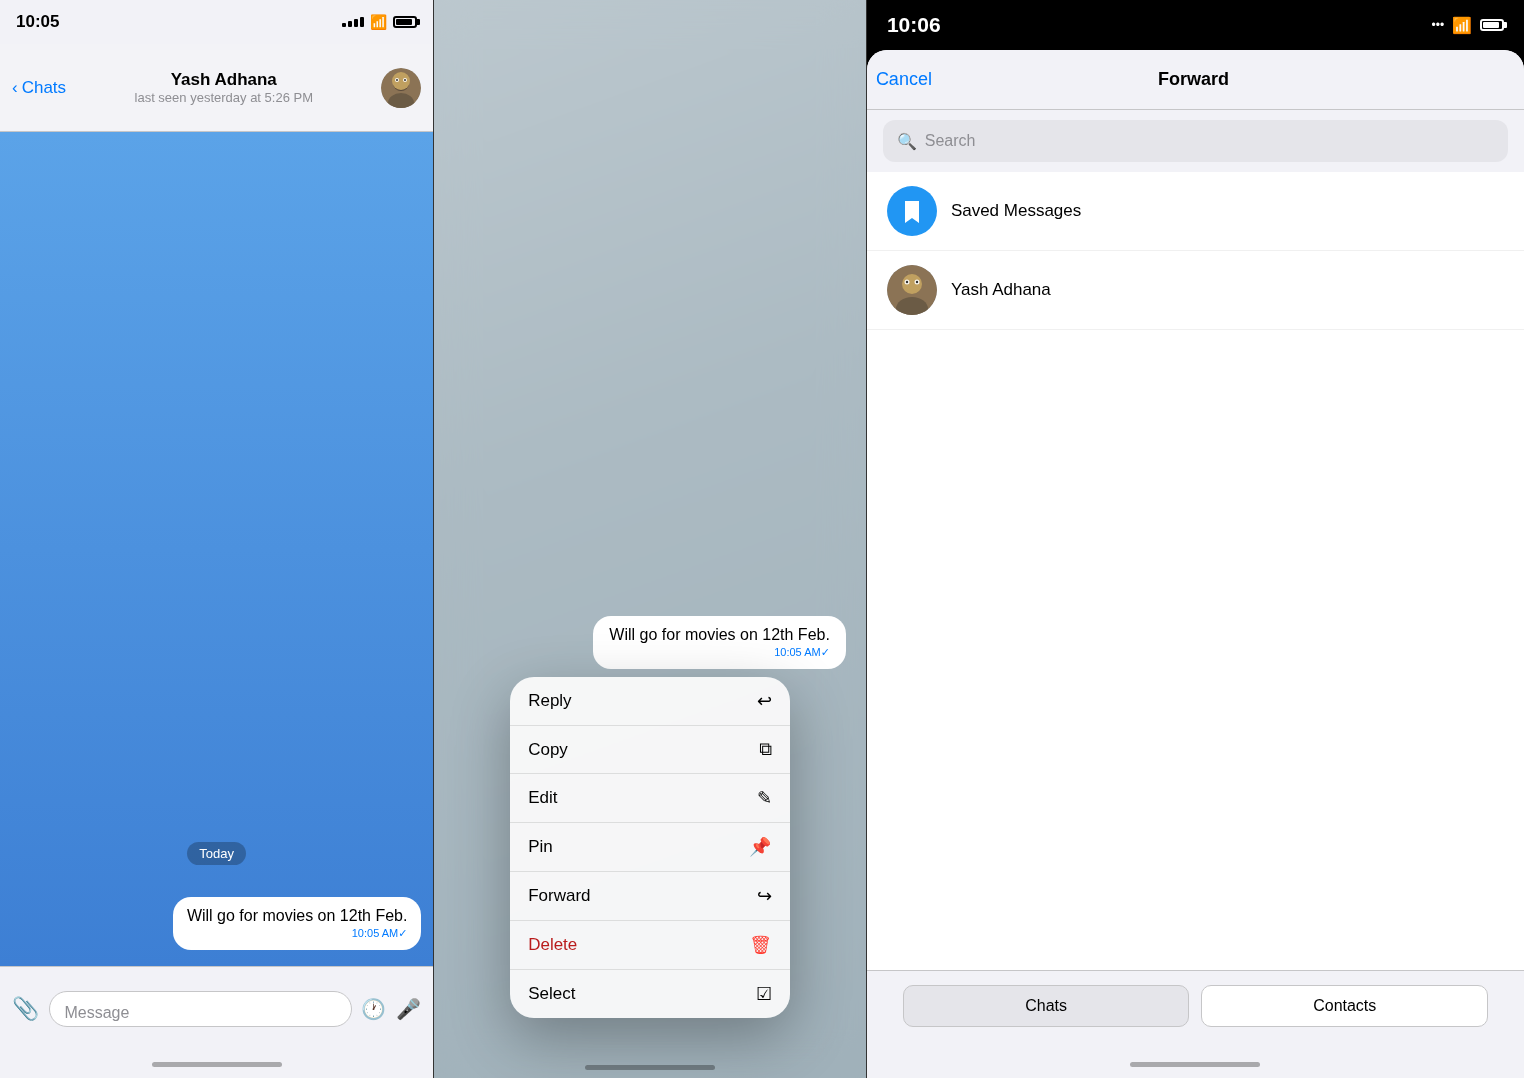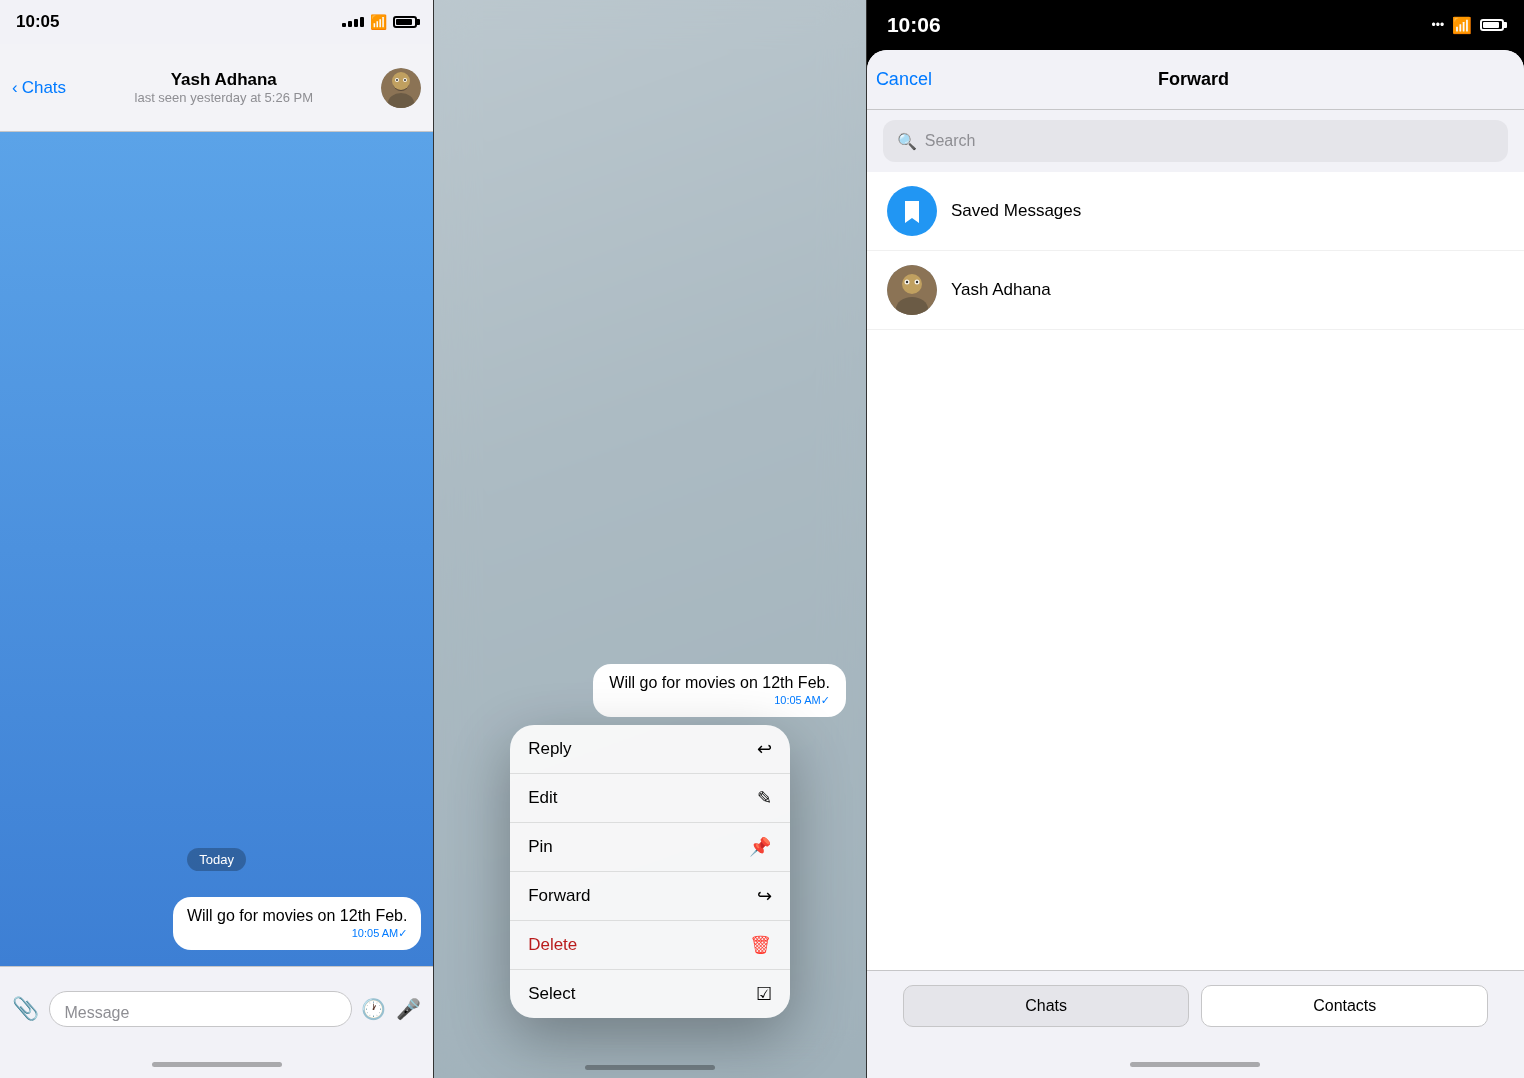--- a/index.html
+++ b/index.html
@@ -82,21 +82,21 @@
       justify-content: center;
     }
     .chat-messages {
       flex: 1;
       background: #4a90d9;
       background: linear-gradient(180deg, #5ba3e8 0%, #3d7fd4 100%);
       display: flex;
       flex-direction: column;
       justify-content: flex-end;
       padding: 16px 12px;
-      gap: 18px;
+      gap: 24px;
     }
     .chat-date-label {
       display: flex;
       justify-content: center;
       margin-bottom: 8px;
     }
     .chat-date-pill {
       background: rgba(0,0,0,0.25);
       color: #fff;
       font-size: 13px;
@@ -513,20 +513,24 @@
   <div class="context-bg-blur"></div>
   <div class="context-content">
     <div class="context-message-bubble">
       <div class="context-message-text">Will go for movies on 12th Feb.</div>
       <div class="context-message-meta">10:05 AM✓</div>
     </div>
     <div class="context-menu">
       <div class="context-menu-item">
         <span class="context-menu-label">Reply</span>
         <span class="context-menu-icon">↩</span>
+      </div>
+      <div class="context-menu-item">
+        <span class="context-menu-label">Copy</span>
+        <span class="context-menu-icon">⧉</span>
       </div>
       <div class="context-menu-item">
         <span class="context-menu-label">Edit</span>
         <span class="context-menu-icon">✎</span>
       </div>
       <div class="context-menu-item">
         <span class="context-menu-label">Pin</span>
         <span class="context-menu-icon">📌</span>
       </div>
       <div class="context-menu-item">

